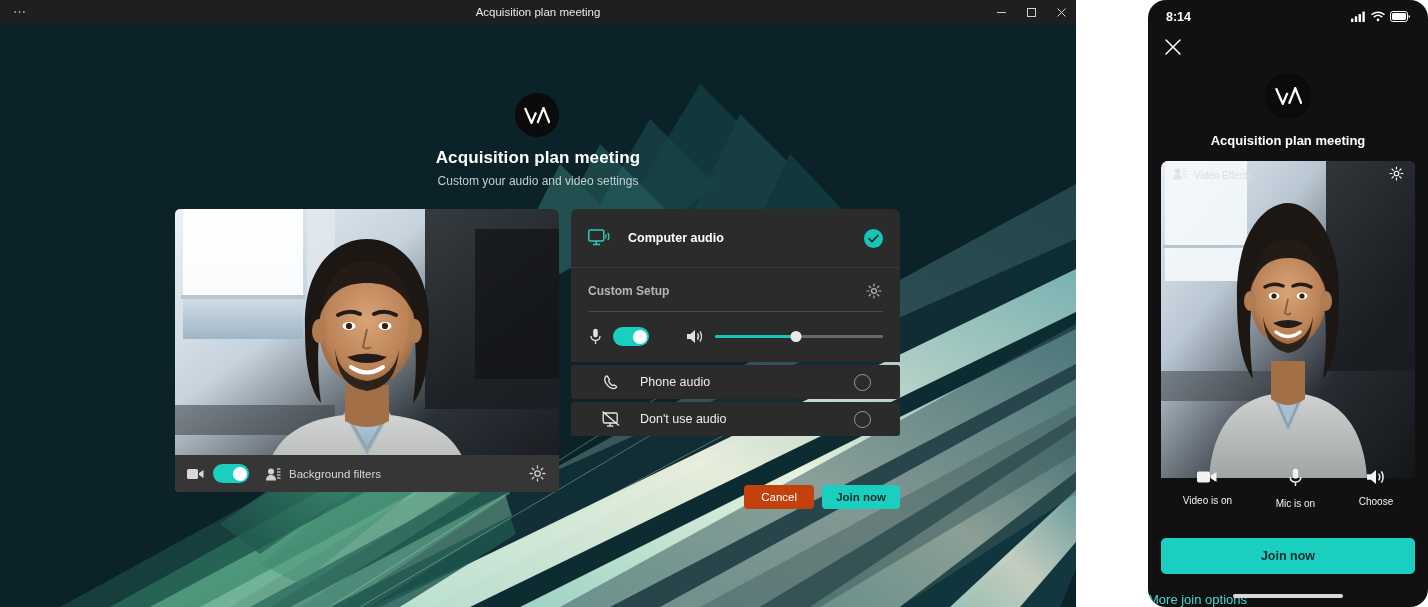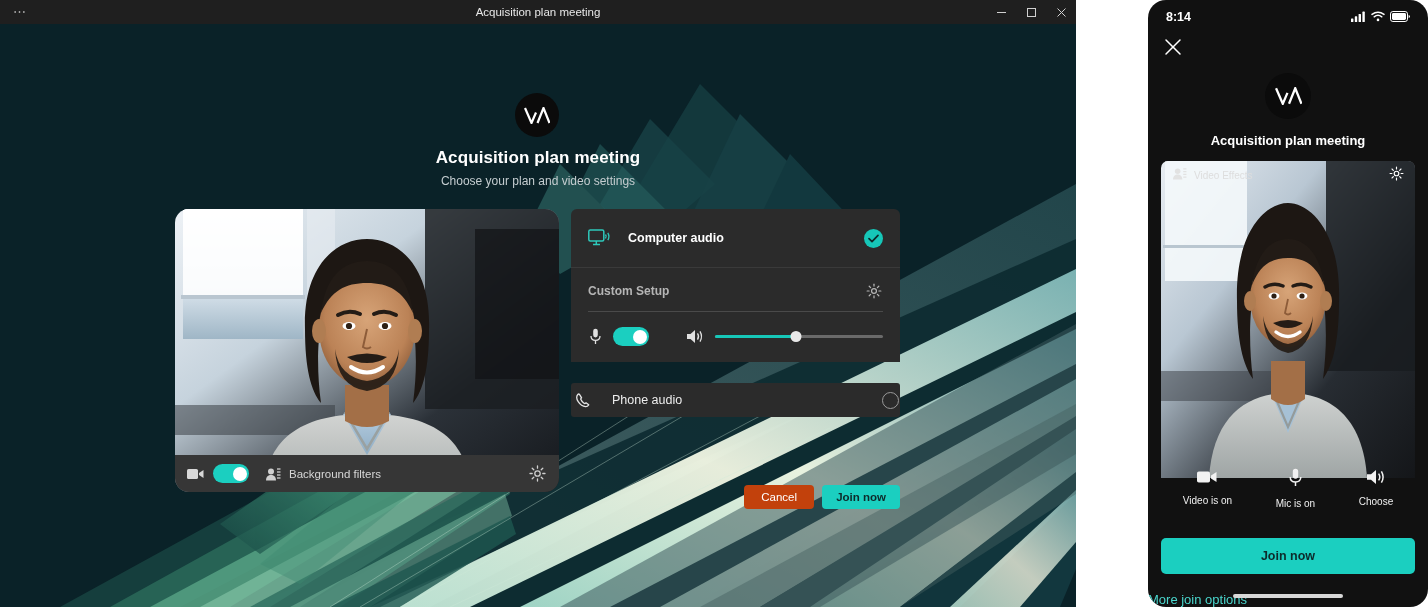--- a/index.html
+++ b/index.html
@@ -53,21 +53,21 @@
     color:#ffffff; font-size: 17px; font-weight: bold; letter-spacing: .1px;
   }
   .meeting-sub {
     position:absolute; left:0; right:0; top: 150px; text-align:center;
     color:#c5cdd0; font-size: 12px;
   }
 
   
   .video-preview {
     position:absolute; left: 175px; top: 185px; width: 384px; height: 283px;
-    border-radius: 14px; overflow:hidden;
+    border-radius: 5px; overflow:hidden;
   }
   .video-img { position:absolute; inset:0; }
   .video-img svg { display:block; }
   .video-bar {
     position:absolute; left:0; bottom:0; width:384px; height: 37px;
     background: #363636; display:flex; align-items:center; padding: 0 12px;
   }
   .vb-camicon { width:18px; height:18px; display:flex; align-items:center; }
   .toggle {
     width: 36px; height: 19px; border-radius: 10px; background:#1bcfc0;
@@ -120,22 +120,22 @@
   }
   .spk-icon { width:18px; height:16px; display:flex; align-items:center; margin-left: 37px; flex:none;}
   .slider { position:relative; flex:1; height: 14px; margin-left: 11px; display:flex; align-items:center;}
   .slider .track { position:absolute; left:0; right:0; height:3px; background:#6a6a6a; border-radius:2px;}
   .slider .fill { position:absolute; left:0; height:3px; background:#16c7b8; border-radius:2px;}
   .slider .thumb {
     position:absolute; width:11px; height:11px; border-radius:50%;
     background:#e9e9e9; transform: translateX(-50%);
   }
   .ap-opt {
-    height: 34px; background:#2b2b2b; border-radius: 3px; margin-top: 21px;
-    display:flex; align-items:center; padding: 0 1px;
+    height: 34px; background:#2b2b2b; border-radius: 3px; margin-top: 3px;
+    display:flex; align-items:center; padding: 0 29px;
   }
   .ap-opt .ap-label { font-size: 12.5px; color:#ededed; }
 
   
   .actions {
     position:absolute; left: 571px; top: 461px; width: 329px;
     display:flex; justify-content:flex-end; gap: 8px;
   }
   .btn {
     height: 24px; border-radius: 4px; display:flex; align-items:center; justify-content:center;
@@ -305,21 +305,21 @@
     <div class="center-col">
 
       <div class="avatar-circle">
         <svg width="26" height="17" viewBox="0 0 26 17">
           <path d="M1 1 L7.5 16 L12 5.5" fill="none" stroke="#ffffff" stroke-width="2.2" stroke-linejoin="miter"></path>
           <path d="M13.5 16 L19.5 1 L25.5 16" fill="none" stroke="#ffffff" stroke-width="2.2" stroke-linejoin="miter"></path>
         </svg>
       </div>
 
       <div class="meeting-title">Acquisition plan meeting</div>
-      <div class="meeting-sub">Choose your plan and video settings</div>
+      <div class="meeting-sub">Custom your audio and video settings</div>
 
       <div class="video-preview">
         <div class="video-img">
           <svg width="384" height="283" viewBox="0 0 384 283">
             <defs>
               <linearGradient id="vbg" x1="0" y1="0" x2="1" y2="1">
                 <stop offset="0" stop-color="#eef2f6"></stop>
                   <stop offset="0.35" stop-color="#c6d3dd"></stop>
                 <stop offset="0.7" stop-color="#2b3138"></stop>
                   <stop offset="1" stop-color="#15181c"></stop>
@@ -500,20 +500,32 @@
         <div id="audio-options-list">
             <div class="ap-opt">
               <span class="ap-icon">
                 <svg width="17" height="17" viewBox="0 0 17 17">
                   <path d="M3 2.2 C1.4 4 1.2 6.6 3.2 9.6 C5.2 12.6 8 14.4 10.6 14.6 C12 14.7 13 13.9 13.7 12.8 L11 10.8 C10.3 11.5 9.6 11.7 9 11.3 C7.8 10.5 6.4 8.9 5.9 7.6 C5.6 6.9 5.9 6.3 6.6 5.8 L4.8 2.8 C4.2 2 3.6 1.8 3 2.2 Z" fill="none" stroke="#e6e6e6" stroke-width="1.3" stroke-linejoin="round"></path>
                 </svg>
               </span>
               <span class="ap-label">Phone audio</span>
               <span class="ap-radio"></span>
             </div>
+            <div class="ap-opt">
+              <span class="ap-icon">
+                <svg width="19" height="17" viewBox="0 0 19 17">
+                  <rect x="1.2" y="2" width="14" height="10" rx="1.4" fill="none" stroke="#e6e6e6" stroke-width="1.3"></rect>
+                  <line x1="5" y1="15" x2="11.5" y2="15" stroke="#e6e6e6" stroke-width="1.3"></line>
+                  <line x1="8.2" y1="12" x2="8.2" y2="15" stroke="#e6e6e6" stroke-width="1.3"></line>
+                  <line x1="0.6" y1="0.6" x2="17" y2="14.5" stroke="#e6e6e6" stroke-width="1.4"></line>
+                </svg>
+              </span>
+              <span class="ap-label">Don't use audio</span>
+              <span class="ap-radio"></span>
+            </div>
           </div>
       </div>
 
       <div class="actions">
         <div class="btn btn-cancel">Cancel</div>
         <div class="btn btn-join">Join now</div>
       </div>
     </div>
   </div>
 

